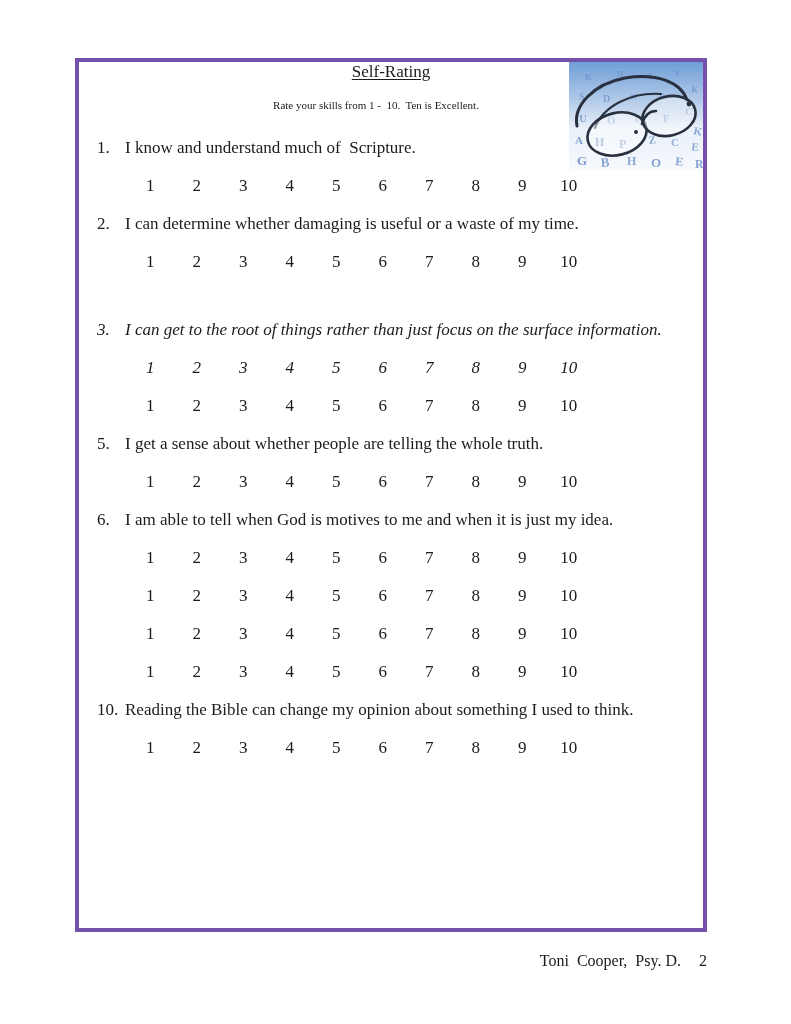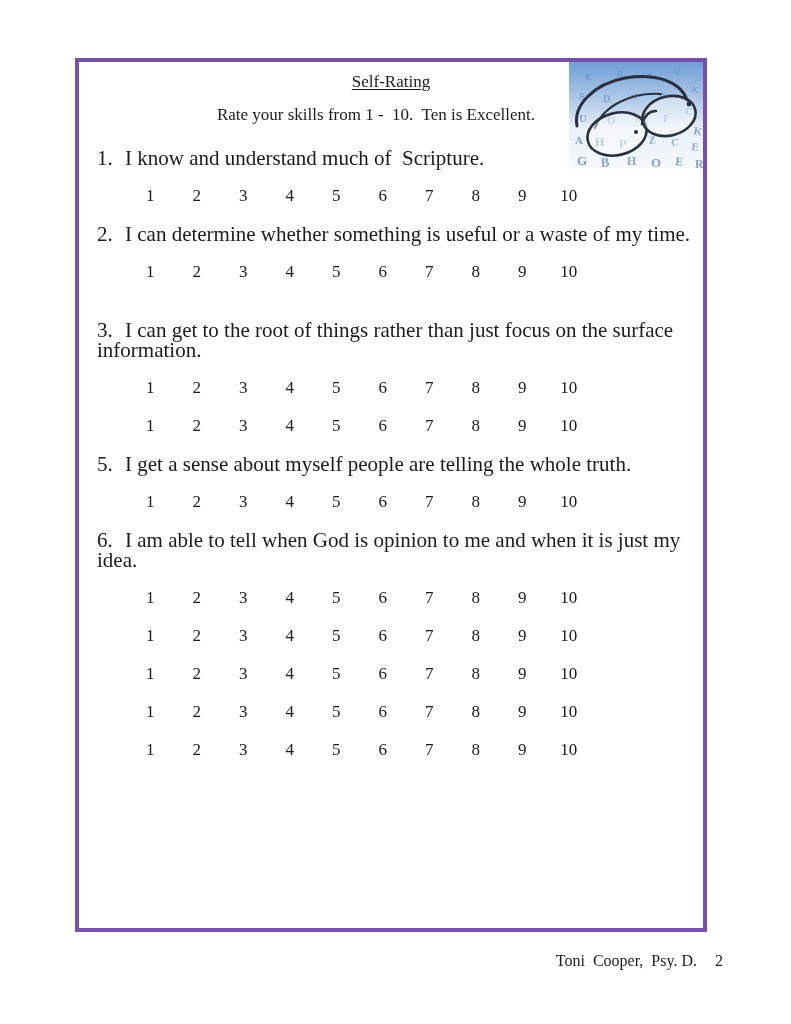--- a/index.html
+++ b/index.html
@@ -18,42 +18,41 @@
     overflow: hidden;
   }
   .sheet {
     position: absolute;
     left: 75px; top: 58px;
     width: 632px; height: 874px;
     border: 4px solid var(--border-color);
     background: #fff;
   }
   .title {
-    margin-top: 10px;
     text-align: center;
     font-size: 17px;
     line-height: 20px;
   }
   .title .title-text { text-decoration: underline; text-underline-offset: 2px; }
   .subtitle {
     margin-top: 13px;
     margin-right: 120px;
     margin-left: 90px;
     text-align: center;
-    font-size: 17px;
+    font-size: 11px;
     line-height: 20px;
     white-space: pre-wrap;
   }
   .questions { margin-top: 23px; }
   .q-block { margin-bottom: 18px; }
-  .q-block:nth-child(3) { margin-top: 38px; }
+  .q-block:nth-child(3) { margin-top: 48px; font-style: italic; }
   .q-row {
     padding-left: 18px;
     padding-right: 10px;
-    font-size: 21px;
+    font-size: 17px;
     line-height: 20px;
   }
   .q-num { display: inline-block; min-width: 28px; }
   .q-text { white-space: pre-wrap; }
   .scale-row {
     display: flex;
     padding-left: 48px;
     margin-top: 18px;
     font-size: 17px;
     line-height: 20px;
@@ -61,21 +60,21 @@
   .scale-num { width: 46.5px; text-align: center; cursor: pointer; }
   .photo {
     position: absolute;
     top: 0; right: 0;
     width: 134px; height: 107px;
     display: block;
   }
   .footer {
     position: absolute;
     top: 934px;
-    right: 68px;
+    right: 84px;
     font-size: 16px;
     line-height: 18px;
     white-space: pre-wrap;
   }
   .footer .page-num { margin-left: 18px; }
 </style>
 </head>
 <body>
 
 <div class="sheet">
@@ -150,21 +149,21 @@
           <span class="scale-num">6</span>
           <span class="scale-num">7</span>
           <span class="scale-num">8</span>
           <span class="scale-num">9</span>
           <span class="scale-num">10</span>
         </div>
   </div>
 
   <div class="q-block">
     <div class="q-row">
-      <span class="q-num">2.</span><span class="q-text">I can determine whether something is useful or a waste of my time.</span>
+      <span class="q-num">2.</span><span class="q-text">I can determine whether damaging is useful or a waste of my time.</span>
     </div>
     <div class="scale-row">
           <span class="scale-num">1</span>
           <span class="scale-num">2</span>
           <span class="scale-num">3</span>
           <span class="scale-num">4</span>
           <span class="scale-num">5</span>
           <span class="scale-num">6</span>
           <span class="scale-num">7</span>
           <span class="scale-num">8</span>
@@ -201,100 +200,103 @@
           <span class="scale-num">6</span>
           <span class="scale-num">7</span>
           <span class="scale-num">8</span>
           <span class="scale-num">9</span>
           <span class="scale-num">10</span>
         </div>
   </div>
 
   <div class="q-block">
     <div class="q-row">
-      <span class="q-num">5.</span><span class="q-text">I get a sense about myself people are telling the whole truth.</span>
-    </div>
-    <div class="scale-row">
-          <span class="scale-num">1</span>
-          <span class="scale-num">2</span>
-          <span class="scale-num">3</span>
-          <span class="scale-num">4</span>
-          <span class="scale-num">5</span>
-          <span class="scale-num">6</span>
-          <span class="scale-num">7</span>
-          <span class="scale-num">8</span>
-          <span class="scale-num">9</span>
-          <span class="scale-num">10</span>
-        </div>
-  </div>
-
-  <div class="q-block">
-    <div class="q-row">
-      <span class="q-num">6.</span><span class="q-text">I am able to tell when God is opinion to me and when it is just my idea.</span>
-    </div>
-    <div class="scale-row">
-          <span class="scale-num">1</span>
-          <span class="scale-num">2</span>
-          <span class="scale-num">3</span>
-          <span class="scale-num">4</span>
-          <span class="scale-num">5</span>
-          <span class="scale-num">6</span>
-          <span class="scale-num">7</span>
-          <span class="scale-num">8</span>
-          <span class="scale-num">9</span>
-          <span class="scale-num">10</span>
-        </div>
-  </div>
-
-  <div class="q-block">
-    <div class="scale-row">
-          <span class="scale-num">1</span>
-          <span class="scale-num">2</span>
-          <span class="scale-num">3</span>
-          <span class="scale-num">4</span>
-          <span class="scale-num">5</span>
-          <span class="scale-num">6</span>
-          <span class="scale-num">7</span>
-          <span class="scale-num">8</span>
-          <span class="scale-num">9</span>
-          <span class="scale-num">10</span>
-        </div>
-  </div>
-
-  <div class="q-block">
-    <div class="scale-row">
-          <span class="scale-num">1</span>
-          <span class="scale-num">2</span>
-          <span class="scale-num">3</span>
-          <span class="scale-num">4</span>
-          <span class="scale-num">5</span>
-          <span class="scale-num">6</span>
-          <span class="scale-num">7</span>
-          <span class="scale-num">8</span>
-          <span class="scale-num">9</span>
-          <span class="scale-num">10</span>
-        </div>
-  </div>
-
-  <div class="q-block">
-    <div class="scale-row">
-          <span class="scale-num">1</span>
-          <span class="scale-num">2</span>
-          <span class="scale-num">3</span>
-          <span class="scale-num">4</span>
-          <span class="scale-num">5</span>
-          <span class="scale-num">6</span>
-          <span class="scale-num">7</span>
-          <span class="scale-num">8</span>
-          <span class="scale-num">9</span>
-          <span class="scale-num">10</span>
-        </div>
-  </div>
-
-  <div class="q-block">
+      <span class="q-num">5.</span><span class="q-text">I get a sense about whether people are telling the whole truth.</span>
+    </div>
+    <div class="scale-row">
+          <span class="scale-num">1</span>
+          <span class="scale-num">2</span>
+          <span class="scale-num">3</span>
+          <span class="scale-num">4</span>
+          <span class="scale-num">5</span>
+          <span class="scale-num">6</span>
+          <span class="scale-num">7</span>
+          <span class="scale-num">8</span>
+          <span class="scale-num">9</span>
+          <span class="scale-num">10</span>
+        </div>
+  </div>
+
+  <div class="q-block">
+    <div class="q-row">
+      <span class="q-num">6.</span><span class="q-text">I am able to tell when God is motives to me and when it is just my idea.</span>
+    </div>
+    <div class="scale-row">
+          <span class="scale-num">1</span>
+          <span class="scale-num">2</span>
+          <span class="scale-num">3</span>
+          <span class="scale-num">4</span>
+          <span class="scale-num">5</span>
+          <span class="scale-num">6</span>
+          <span class="scale-num">7</span>
+          <span class="scale-num">8</span>
+          <span class="scale-num">9</span>
+          <span class="scale-num">10</span>
+        </div>
+  </div>
+
+  <div class="q-block">
+    <div class="scale-row">
+          <span class="scale-num">1</span>
+          <span class="scale-num">2</span>
+          <span class="scale-num">3</span>
+          <span class="scale-num">4</span>
+          <span class="scale-num">5</span>
+          <span class="scale-num">6</span>
+          <span class="scale-num">7</span>
+          <span class="scale-num">8</span>
+          <span class="scale-num">9</span>
+          <span class="scale-num">10</span>
+        </div>
+  </div>
+
+  <div class="q-block">
+    <div class="scale-row">
+          <span class="scale-num">1</span>
+          <span class="scale-num">2</span>
+          <span class="scale-num">3</span>
+          <span class="scale-num">4</span>
+          <span class="scale-num">5</span>
+          <span class="scale-num">6</span>
+          <span class="scale-num">7</span>
+          <span class="scale-num">8</span>
+          <span class="scale-num">9</span>
+          <span class="scale-num">10</span>
+        </div>
+  </div>
+
+  <div class="q-block">
+    <div class="scale-row">
+          <span class="scale-num">1</span>
+          <span class="scale-num">2</span>
+          <span class="scale-num">3</span>
+          <span class="scale-num">4</span>
+          <span class="scale-num">5</span>
+          <span class="scale-num">6</span>
+          <span class="scale-num">7</span>
+          <span class="scale-num">8</span>
+          <span class="scale-num">9</span>
+          <span class="scale-num">10</span>
+        </div>
+  </div>
+
+  <div class="q-block">
+    <div class="q-row">
+      <span class="q-num">10.</span><span class="q-text">Reading the Bible can change my opinion about something I used to think.</span>
+    </div>
     <div class="scale-row">
           <span class="scale-num">1</span>
           <span class="scale-num">2</span>
           <span class="scale-num">3</span>
           <span class="scale-num">4</span>
           <span class="scale-num">5</span>
           <span class="scale-num">6</span>
           <span class="scale-num">7</span>
           <span class="scale-num">8</span>
           <span class="scale-num">9</span>

